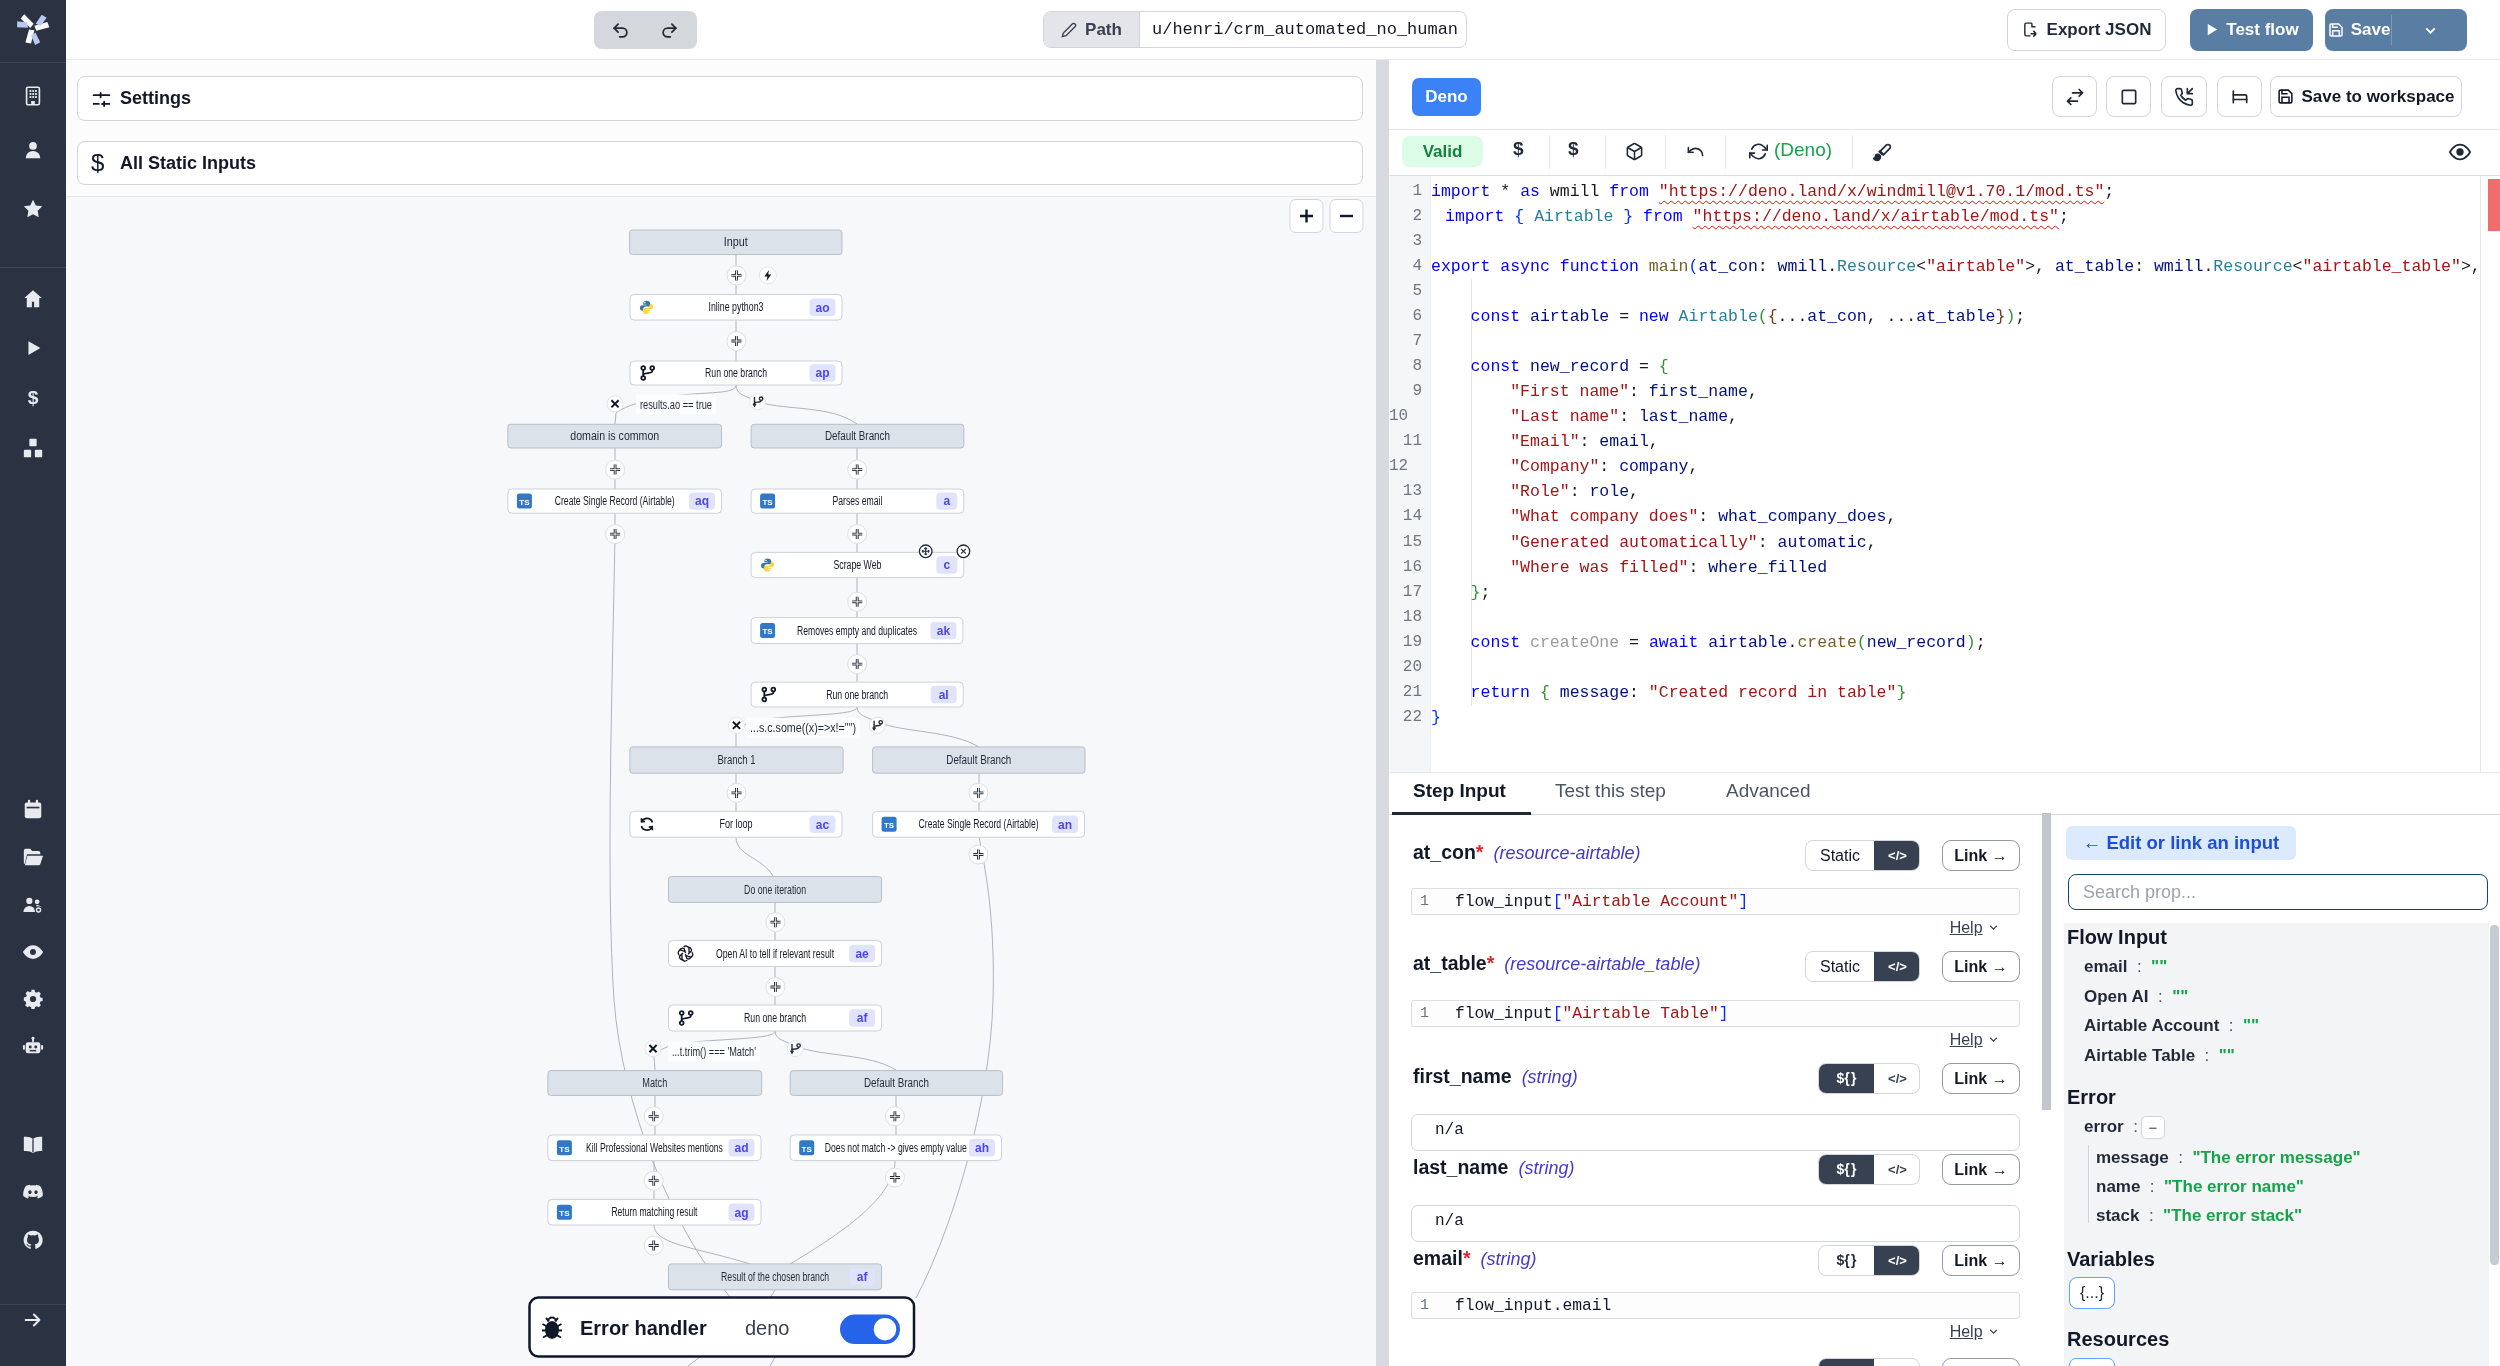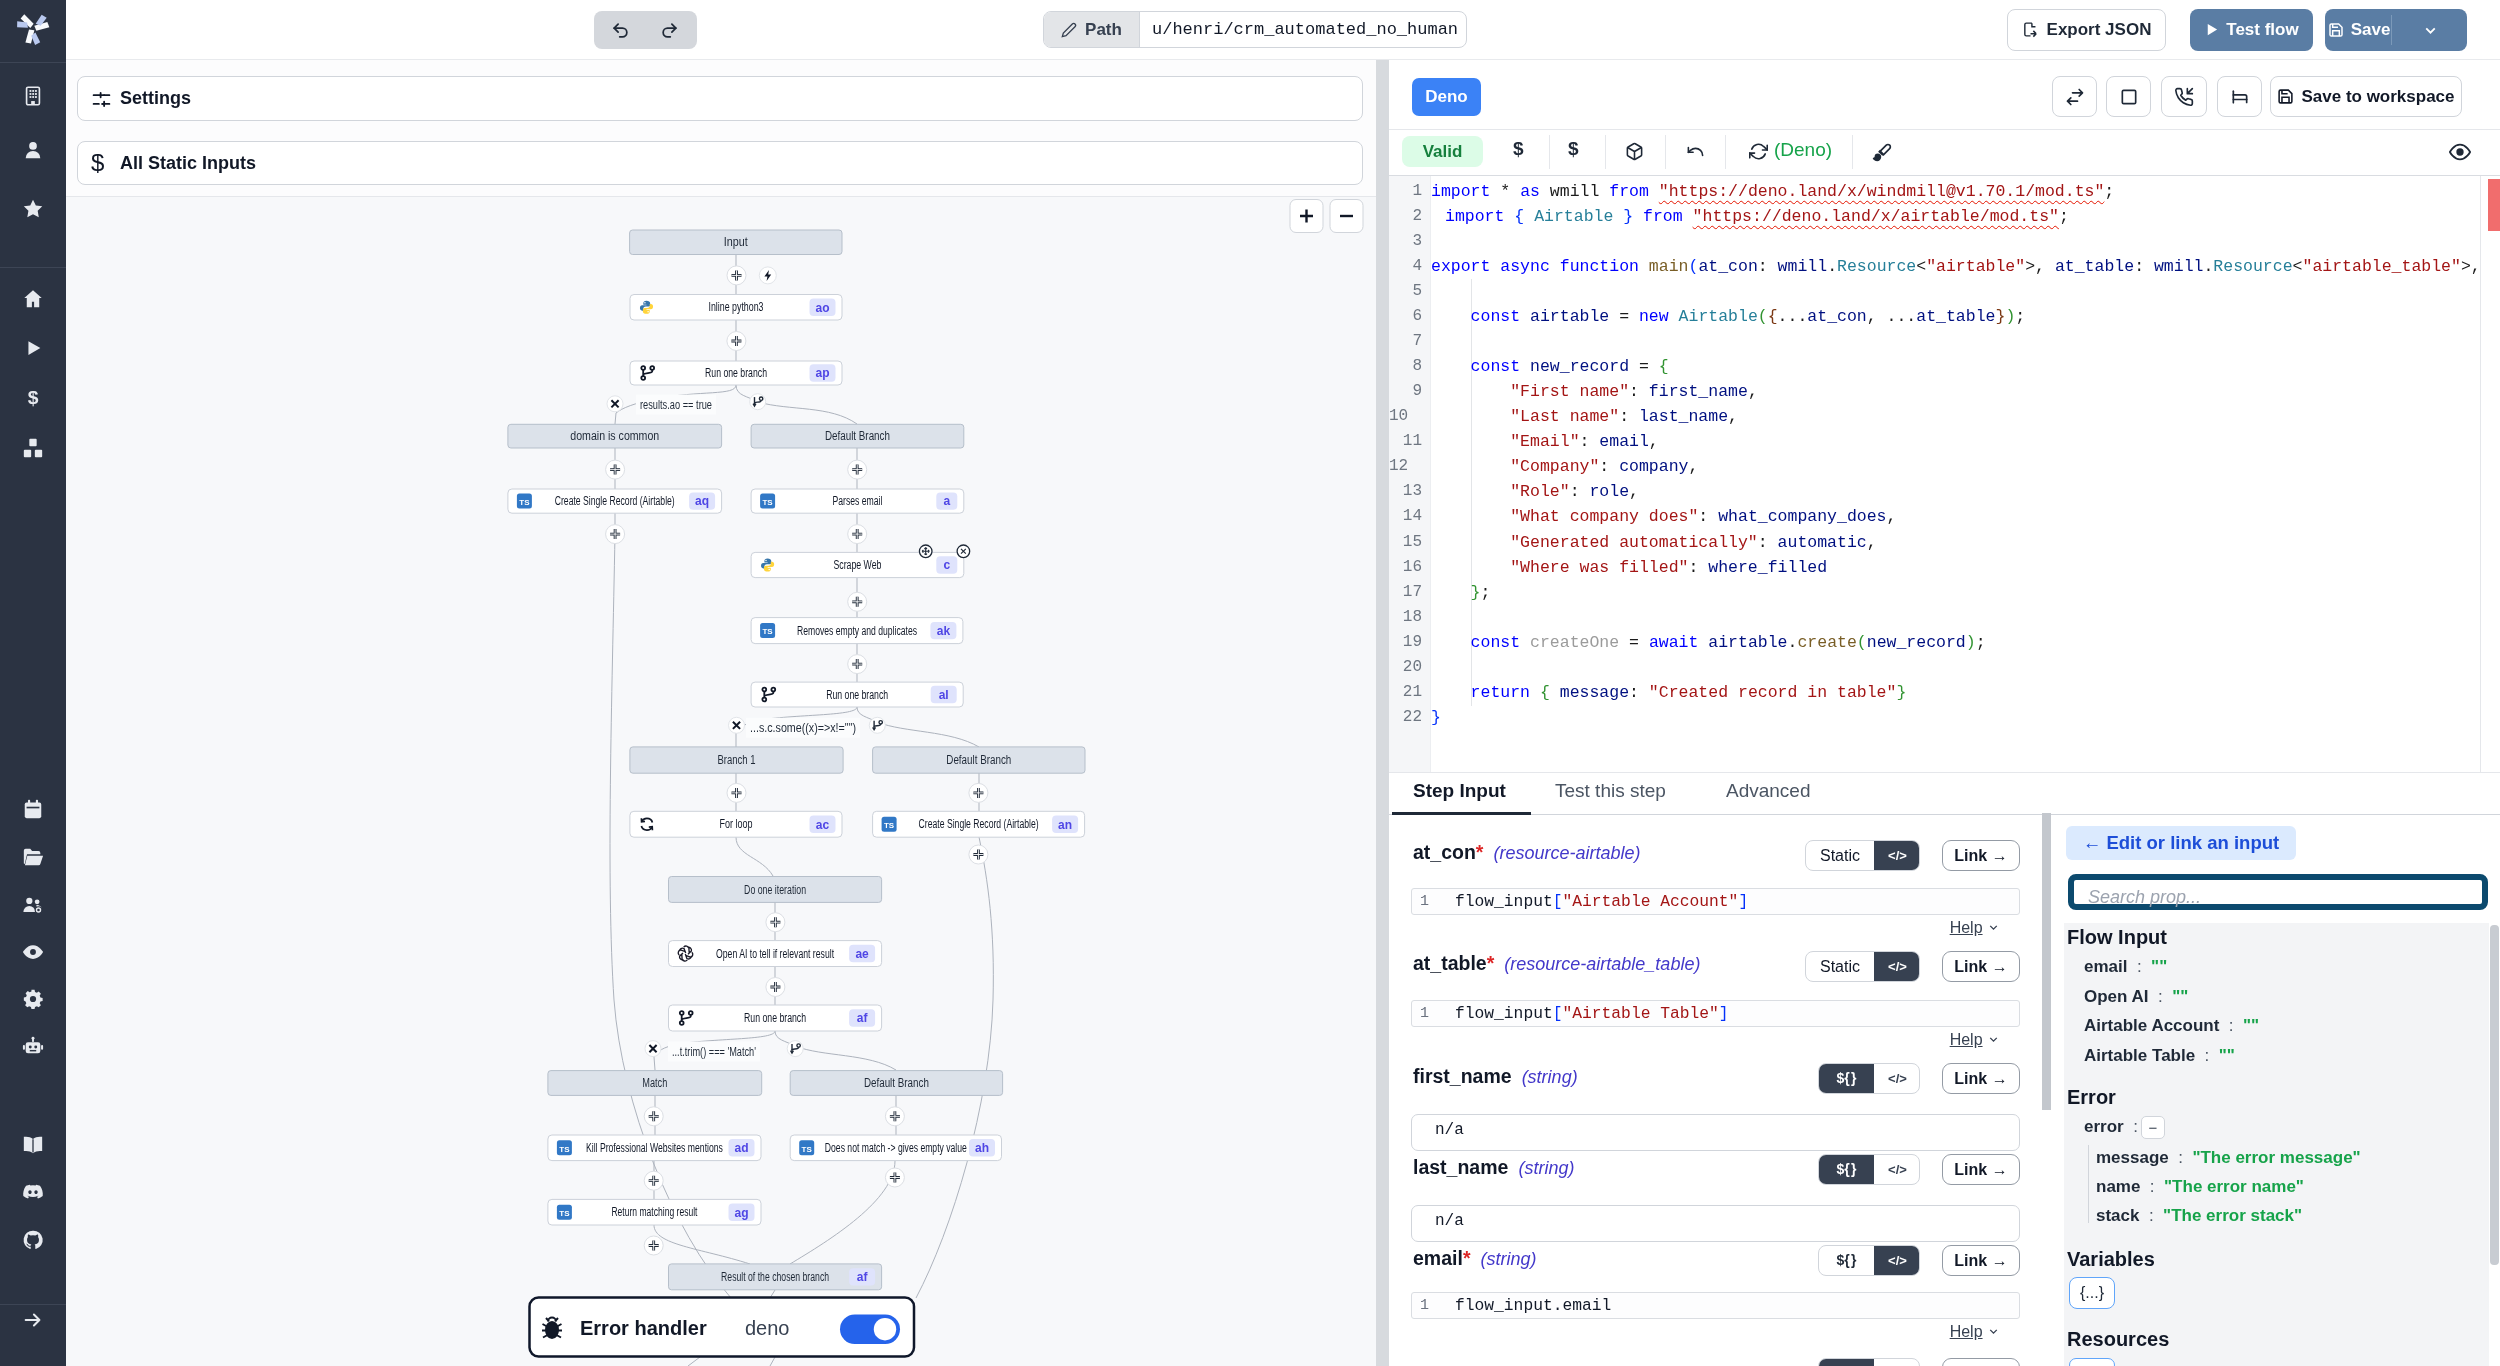--- a/index.html
+++ b/index.html
@@ -637,21 +637,21 @@
 <div class="abs" style="left:1900px;top:1323px;width:100px;font-size:16px;color:#374151;text-align:right;"><span style="text-decoration:underline;">Help</span> <svg width="13" height="13" viewBox="0 0 24 24" fill="none" stroke="#374151" stroke-width="2.5" style="vertical-align:-1px;">
         <path d="M6 9l6 6 6-6"></path>
       </svg></div>
 <div class="abs" style="left:1818px;top:1358px;width:102px;height:31px;border:1px solid #d1d5db;border-radius:8px;overflow:hidden;background:#fff;">
       <div style="position:absolute;left:0;top:0;width:55px;height:31px;background:#374151;color:#fff;font-size:14px;font-weight:bold;text-align:center;line-height:29px;">${ }</div>
       <div style="position:absolute;left:55px;top:0;width:47px;height:31px;color:#374151;text-align:center;font-size:13px;line-height:29px;font-weight:bold;">&lt;/&gt;</div>
     </div>
 <div class="abs" style="left:1942px;top:1358px;width:78px;height:31px;border:1px solid #949ba5;border-radius:9px;background:#fff;font-size:16px;font-weight:bold;color:#111827;text-align:center;line-height:29px;">Link <span style="font-weight:normal;">→</span></div>
 <div class="abs" style="left:2042px;top:813px;width:9px;height:297px;background:#c3c7cd;"></div>
 <div class="abs" style="left:2066px;top:826px;width:230px;height:34px;background:#dbeafe;border-radius:6px;color:#1d4ed8;font-weight:bold;font-size:18.5px;text-align:center;line-height:34px;">← Edit or link an input</div>
-<div class="abs" style="left:2068px;top:874px;width:420px;height:36px;border:6px solid #0c4a6e;border-radius:8px;font-size:18px;color:#9ca3af;line-height:34px;padding-left:14px;font-style:italic;">Search prop...</div>
+<div class="abs" style="left:2068px;top:874px;width:420px;height:36px;border:1px solid #0c4a6e;border-radius:8px;font-size:18px;color:#9ca3af;line-height:34px;padding-left:14px;">Search prop...</div>
 <div class="abs" style="left:2064px;top:923px;width:425px;height:443px;background:#f3f4f6;"></div>
 <div class="abs" style="left:2490px;top:925px;width:9px;height:340px;background:#c8ccd2;border-radius:4px;"></div>
 <div class="abs" style="left:2067px;top:926px;font-size:20px;font-weight:bold;color:#111827;">Flow Input</div>
 <div class="abs" style="left:2084px;top:957px;font-size:17px;color:#1f2937;"><span style="font-weight:bold;">email</span><span style="color:#4b5563;">&nbsp; : &nbsp;</span><span style="color:#16a34a;font-weight:bold;">""</span></div>
 <div class="abs" style="left:2084px;top:986.5px;font-size:17px;color:#1f2937;"><span style="font-weight:bold;">Open AI</span><span style="color:#4b5563;">&nbsp; : &nbsp;</span><span style="color:#16a34a;font-weight:bold;">""</span></div>
 <div class="abs" style="left:2084px;top:1016px;font-size:17px;color:#1f2937;"><span style="font-weight:bold;">Airtable Account</span><span style="color:#4b5563;">&nbsp; : &nbsp;</span><span style="color:#16a34a;font-weight:bold;">""</span></div>
 <div class="abs" style="left:2084px;top:1045.5px;font-size:17px;color:#1f2937;"><span style="font-weight:bold;">Airtable Table</span><span style="color:#4b5563;">&nbsp; : &nbsp;</span><span style="color:#16a34a;font-weight:bold;">""</span></div>
 <div class="abs" style="left:2067px;top:1086px;font-size:20px;font-weight:bold;color:#111827;">Error</div>
 <div class="abs" style="left:2084px;top:1117px;font-size:17px;color:#1f2937;"><span style="font-weight:bold;">error</span><span style="color:#4b5563;">&nbsp; : &nbsp;</span></div>
 <div class="abs" style="left:2141px;top:1116px;width:24px;height:23px;background:#fff;border:1px solid #d1d5db;border-radius:5px;color:#374151;text-align:center;line-height:21px;font-size:15px;">−</div>

